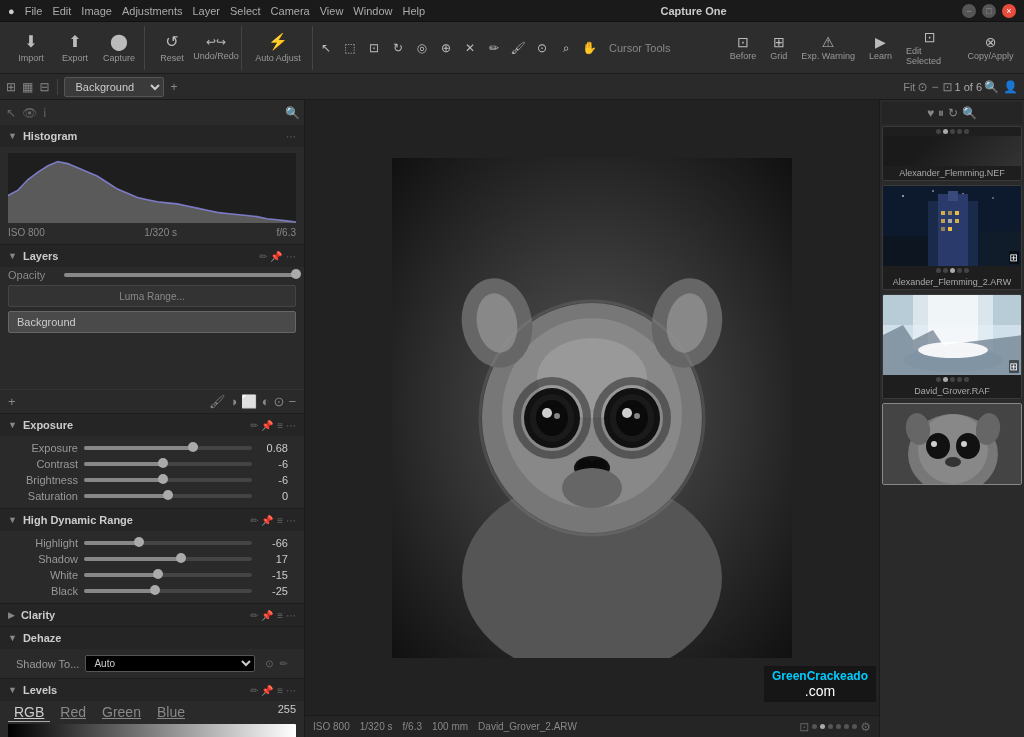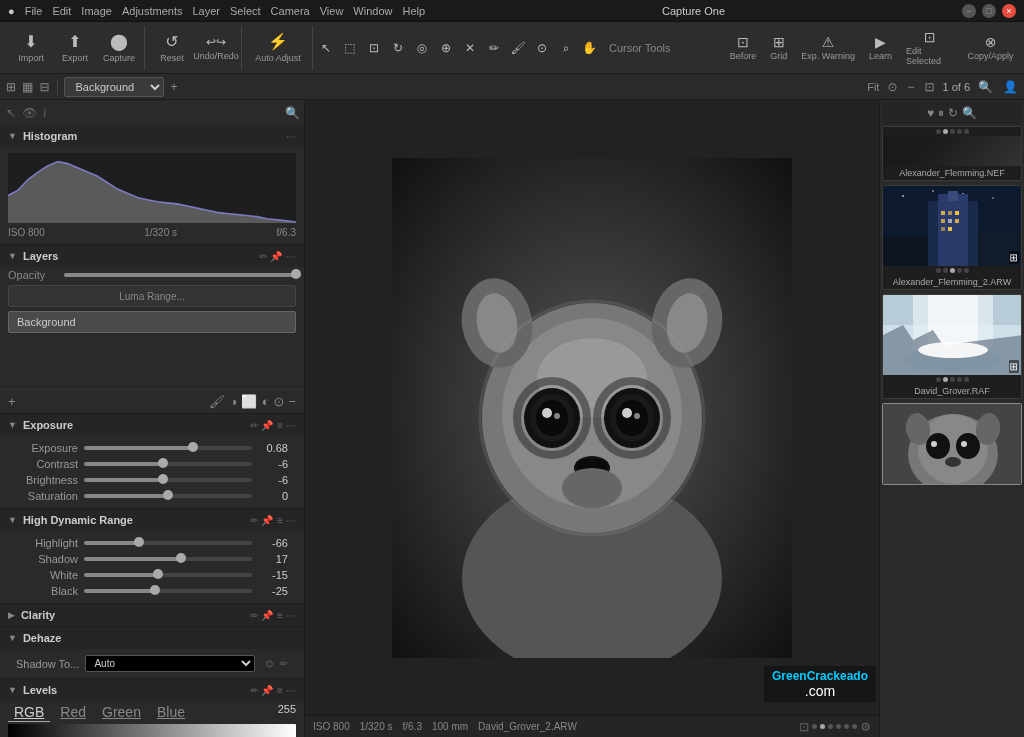--- a/index.html
+++ b/index.html
@@ -18,21 +18,21 @@
     #titlebar {
       height: 22px;
       background: #1a1a1a;
       display: flex;
       align-items: center;
       justify-content: space-between;
       padding: 0 8px;
       border-bottom: 1px solid #111;
     }
     #titlebar .title-left { display: flex; gap: 10px; font-size: 11px; color: #aaa; }
-    #titlebar .title-center { font-size: 11px; color: #ccc; font-weight: normal; }
+    #titlebar .title-center { font-size: 11px; color: #ccc; font-weight: bold; }
     #titlebar .title-right { display: flex; gap: 6px; }
     #titlebar .win-btn { width: 14px; height: 14px; border-radius: 50%; display: flex; align-items: center; justify-content: center; font-size: 9px; cursor: pointer; }
     .win-min { background: #555; color: #999; }
     .win-max { background: #555; color: #999; }
     .win-close { background: #e74c3c; color: #fff; }
 
     
     #toolbar {
       height: 52px;
       background: #2d2d2d;
@@ -115,21 +115,21 @@
     .layer-select {
       background: #3a3a3a;
       border: 1px solid #555;
       color: #ccc;
       padding: 2px 6px;
       font-size: 11px;
       border-radius: 2px;
       cursor: pointer;
       min-width: 100px;
     }
-    .t2-right { margin-left: auto; display: flex; align-items: center; gap: 6px; }
+    .t2-right { margin-left: auto; display: flex; align-items: center; gap: 0; }
     .fit-label { color: #888; font-size: 11px; cursor: pointer; }
 
     
     #main {
       display: flex;
       height: calc(737px - 22px - 52px - 26px);
     }
 
     
     #left-panel {

